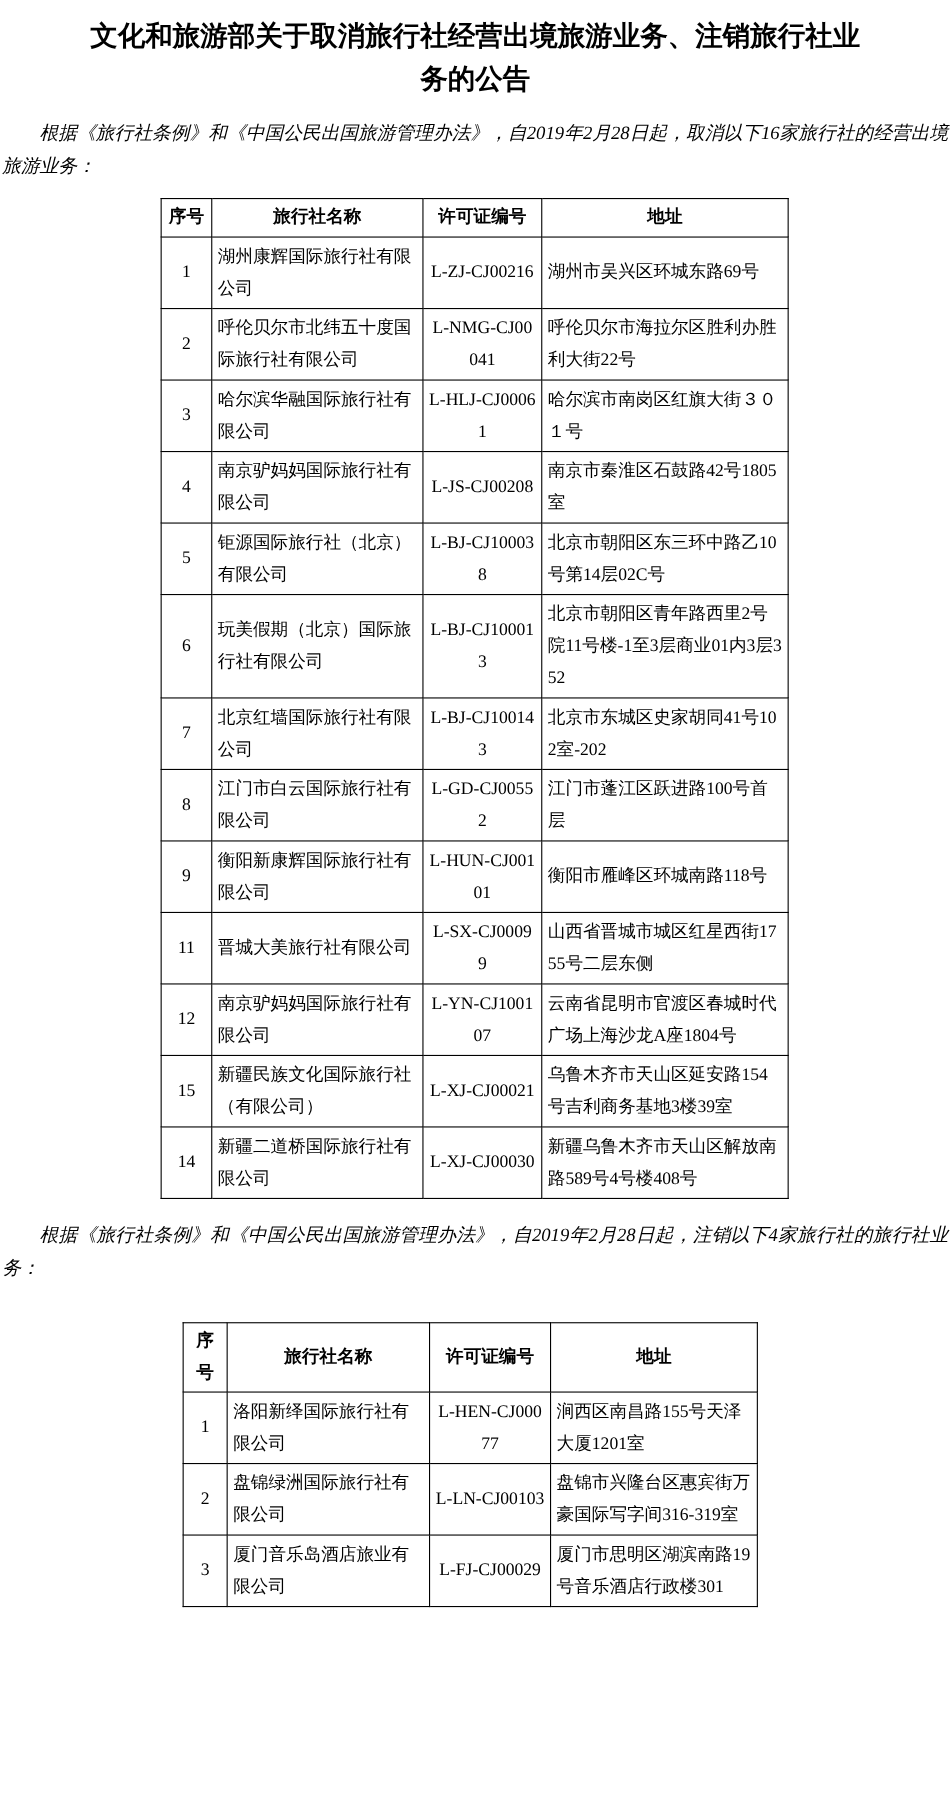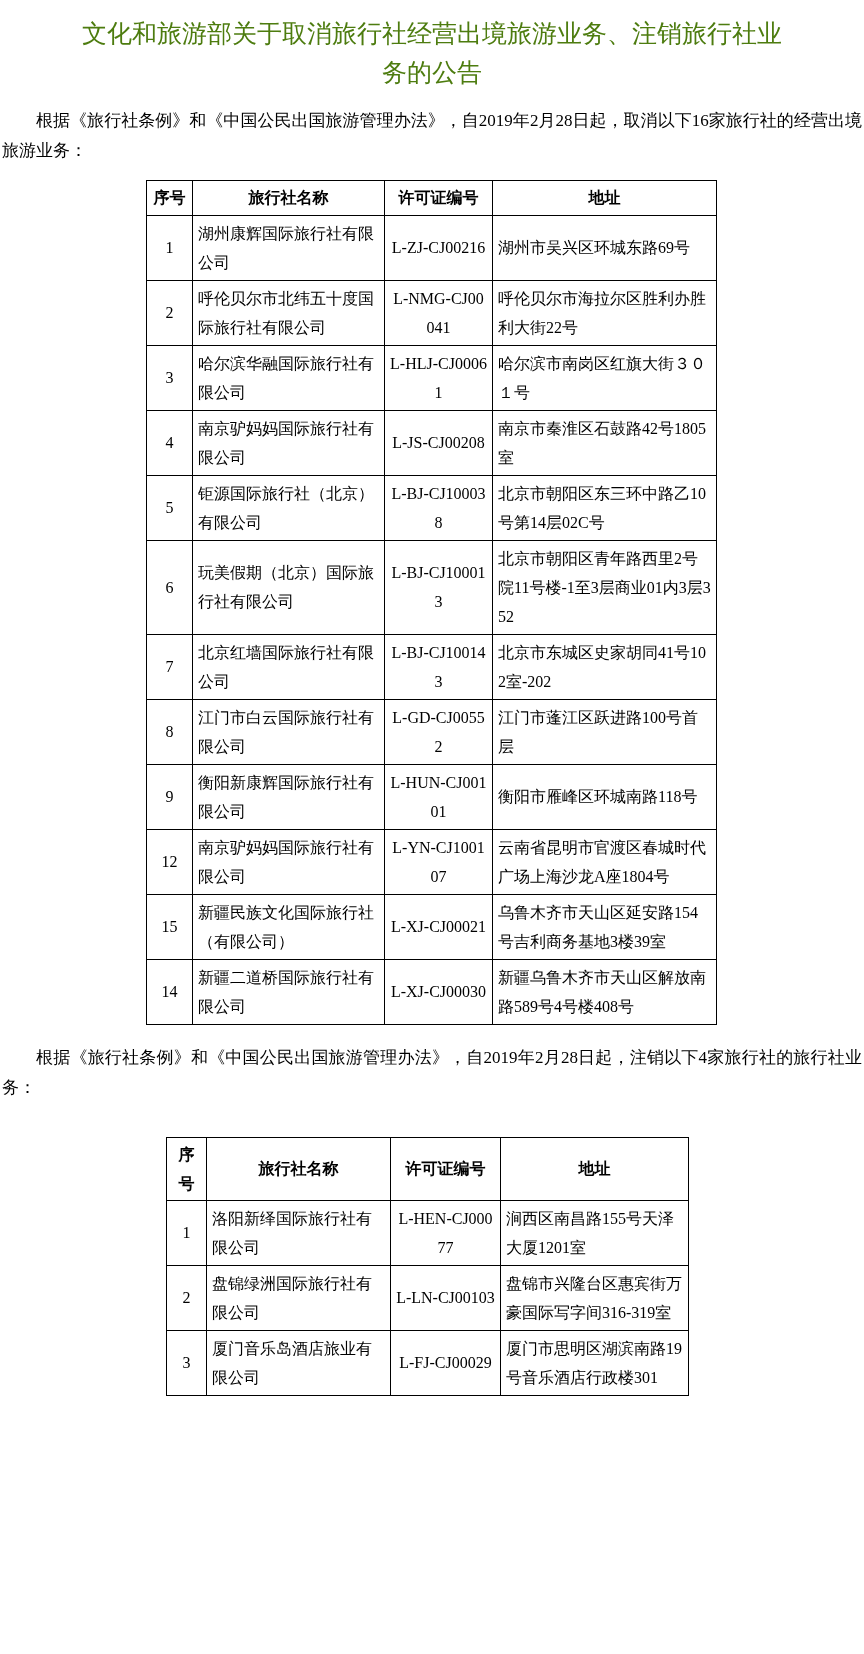--- a/index.html
+++ b/index.html
@@ -11,35 +11,36 @@
   }
   .page {
     width: 864px;
     min-height: 1654px;
     margin: 0 auto;
     box-sizing: border-box;
     padding: 10px 2px 30px 2px;
     background: #ffffff;
   }
   .doc-title {
-    color: #4d7c0f;
+    color: #000000;
     font-size: 25px;
-    font-weight: normal;
+    font-weight: bold;
     text-align: center;
     line-height: 1.55;
     max-width: 700px;
     margin: 4px auto 14px auto;
     font-family: "Liberation Sans", "DejaVu Sans", sans-serif;
   }
   .para {
     font-size: 17px;
     line-height: 30px;
     text-indent: 2em;
     margin: 10px 0 14px 0;
     text-align: justify;
+    font-style: italic;
   }
   table.agency-table {
     border-collapse: collapse;
     table-layout: fixed;
     font-size: 16px;
     margin-bottom: 18px;
   }
   table.t1 { margin-left: 144px; width: 570px; }
   table.t2 { margin-left: 164px; width: 522px; margin-top: 34px; }
   table.agency-table th,
@@ -138,20 +139,26 @@
           <td class="col2">L-GD-CJ00552</td>
           <td class="col3">江门市蓬江区跃进路100号首层</td>
         </tr>
         <tr>
           <td class="col0">9</td>
           <td class="col1">衡阳新康辉国际旅行社有限公司</td>
           <td class="col2">L-HUN-CJ00101</td>
           <td class="col3">衡阳市雁峰区环城南路118号</td>
         </tr>
         <tr>
+          <td class="col0">11</td>
+          <td class="col1">晋城大美旅行社有限公司</td>
+          <td class="col2">L-SX-CJ00099</td>
+          <td class="col3">山西省晋城市城区红星西街1755号二层东侧</td>
+        </tr>
+        <tr>
           <td class="col0">12</td>
           <td class="col1">南京驴妈妈国际旅行社有限公司</td>
           <td class="col2">L-YN-CJ100107</td>
           <td class="col3">云南省昆明市官渡区春城时代广场上海沙龙A座1804号</td>
         </tr>
         <tr>
           <td class="col0">15</td>
           <td class="col1">新疆民族文化国际旅行社（有限公司）</td>
           <td class="col2">L-XJ-CJ00021</td>
           <td class="col3">乌鲁木齐市天山区延安路154号吉利商务基地3楼39室</td>

